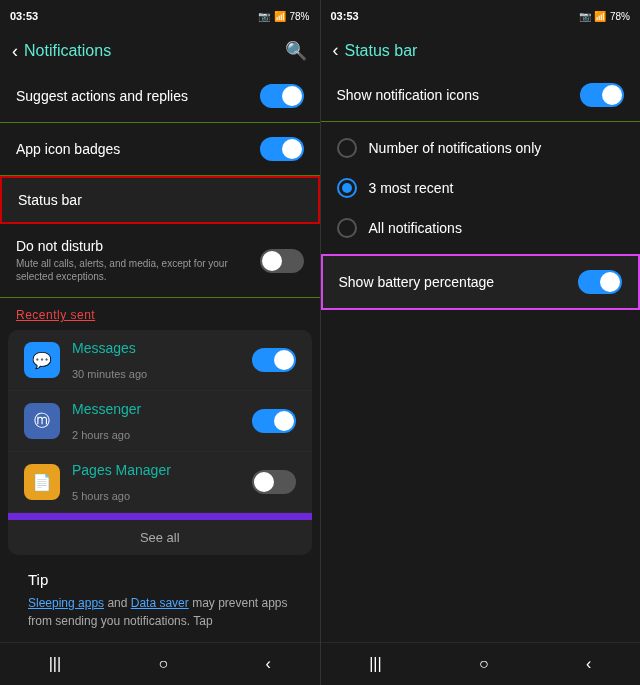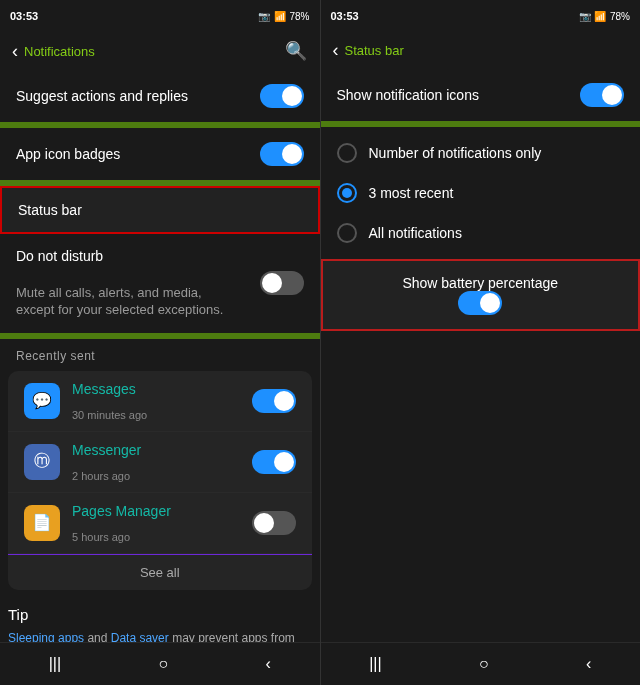--- a/index.html
+++ b/index.html
@@ -49,49 +49,49 @@
     .header-left {
       display: flex;
       align-items: center;
       gap: 6px;
     }
     .back-arrow {
       color: #fff;
       font-size: 18px;
     }
     .header-title {
-      color: #84cc16;
-      font-size: 13px;
+      color: #5eead4;
+      font-size: 16px;
       font-weight: 500;
       text-align: center;
     }
     .header-search {
       color: #fff;
       font-size: 18px;
     }
     .settings-list {
       flex: 1;
       overflow-y: auto;
     }
     .settings-item {
       display: flex;
       align-items: center;
       justify-content: space-between;
       padding: 14px 16px;
-      border-bottom: 6px solid #4d7c0f;
+      border-bottom: 1px solid #4d7c0f;
       cursor: pointer;
     }
     .settings-item-text {
       color: #fff;
       font-size: 14px;
     }
     .settings-item-sub {
-      font-size: 13px;
+      font-size: 10px;
       color: #999;
-      margin-top: 21px;
+      margin-top: 3px;
       max-width: 220px;
       line-height: 1.3;
     }
     .toggle {
       width: 44px;
       height: 24px;
       border-radius: 12px;
       position: relative;
       flex-shrink: 0;
     }
@@ -114,24 +114,25 @@
       left: 22px;
     }
     .toggle.off .toggle-knob {
       left: 2px;
     }
     .status-bar-item {
       border: 2px solid #cc0000;
       background: #222;
     }
     .section-label {
-      color: #a3a3a3;
+      color: #ef4444;
       font-size: 12px;
       padding: 10px 16px 4px 16px;
       letter-spacing: 0.5px;
+      text-decoration: underline;
     }
     .app-item {
       display: flex;
       align-items: center;
       padding: 10px 16px;
       border-bottom: 1px solid #2a2a2a;
     }
     .app-icon {
       width: 36px;
       height: 36px;
@@ -147,25 +148,25 @@
     .app-icon.messenger { background: #4267B2; }
     .app-icon.pages { background: #e8a020; }
     .app-info { flex: 1; }
     .app-name { color: #14b8a6; font-size: 14px; }
     .app-time { color: #888; font-size: 11px; margin-top: 12px; }
     .see-all {
       text-align: center;
       padding: 10px;
       color: #aaa;
       font-size: 13px;
-      border-top: 1px solid #6d28d9;
+      border-top: 7px solid #6d28d9;
       cursor: pointer;
     }
     .tip-section {
-      padding: 12px 8px;
+      padding: 12px 28px;
     }
     .tip-title {
       color: #fff;
       font-size: 15px;
       font-weight: 500;
       margin-bottom: 6px;
     }
     .tip-text {
       color: #aaa;
       font-size: 12px;
@@ -223,23 +224,22 @@
       width: 10px;
       height: 10px;
       border-radius: 50%;
       background: #1e90ff;
     }
     .radio-label {
       color: #fff;
       font-size: 14px;
     }
     .battery-item {
-      border: 2px solid #b91c1c;
+      border: 2px solid #d946ef;
       background: #222;
-      flex-direction: column;
     }
     .recently-sent-bg {
       background: #252525;
       margin: 4px 8px;
       border-radius: 10px;
       overflow: hidden;
     }
   </style>
 </head>
 <body>

